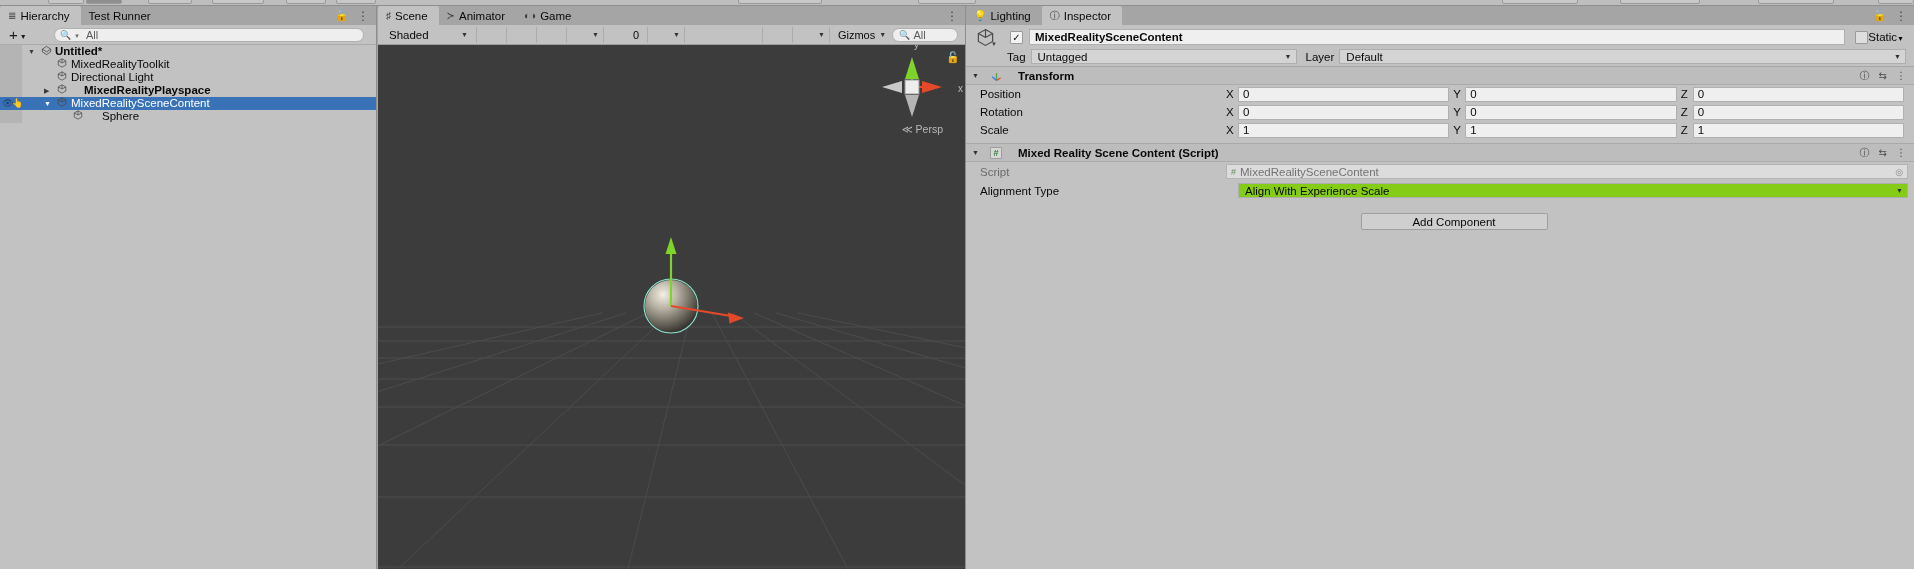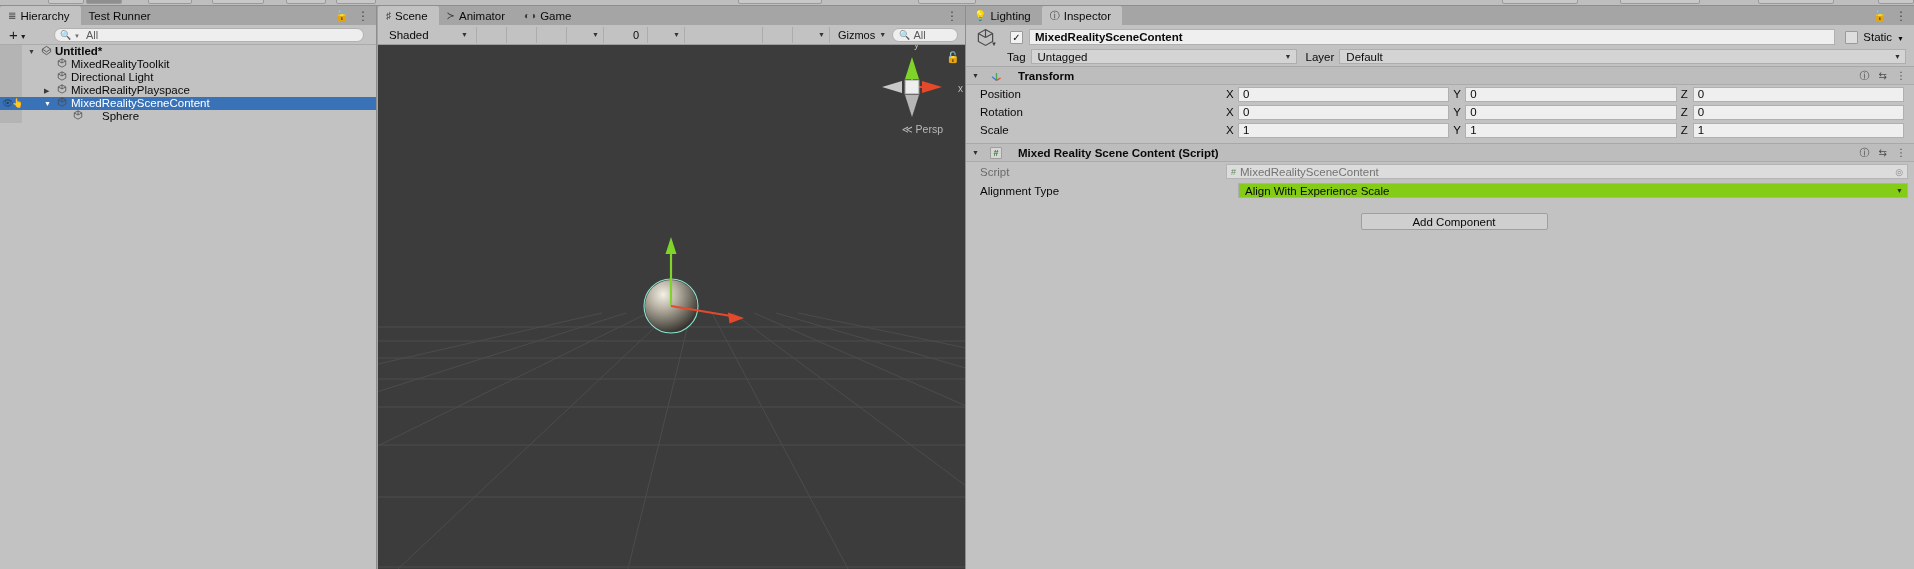--- a/index.html
+++ b/index.html
@@ -166,21 +166,21 @@
     display: flex; align-items: center; justify-content: center;
     font-size: 10px; color: #101010; border-radius: 1px; flex: 0 0 13px;
     margin-left: 12px;
   }
   .name-field {
     flex: 1; height: 16px; margin-left: 6px; background: #efefef;
     border: 1px solid #b0b0b0; display: flex; align-items: center;
     padding: 0 5px; font-weight: bold; font-size: 11.5px;
   }
   .static-group {
-    display: flex; align-items: center; gap: 5px; margin-left: 10px; padding-right: 4px;
+    display: flex; align-items: center; margin-left: 10px; padding-right: 4px;
   }
   .cb.static-cb { margin-left: 0; background: #dedede; }
   .static-group .lbl { font-size: 11.5px; }
   .static-group .caret { font-size: 7px; position: relative; top: 1px; }
 
   .tag-row { display: flex; align-items: center; height: 19px; padding: 0 6px; gap: 0; }
   .tag-row .lbl { font-size: 11.5px; padding-right: 5px; }
   .popup {
     height: 15px; background: #d4d4d4; border: 1px solid #aeaeae;
     display: flex; align-items: center; justify-content: space-between;
@@ -307,21 +307,21 @@
             </svg></span>
           <span class="lbl" style="left: 71px;">Directional Light</span>
         </div>
         <div class="h-row">
           <div class="gutter"></div>
           <span class="twisty" style="left: 44px;">▶</span>
           <span class="cube-ic" style="left: 57px;"><svg width="10" height="10" viewBox="0 0 24 24" fill="none" stroke="currentColor" stroke-width="1.8">
               <path d="M12 2 L21 7 L21 17 L12 22 L3 17 L3 7 Z"></path>
               <path d="M12 2 L12 12 M12 12 L21 7 M12 12 L3 7"></path>
             </svg></span>
-          <span class="lbl" style="left: 71px;">MixedRealityPlayspace</span>
+          <span class="lbl" style="left: 84px; font-weight: bold;">MixedRealityPlayspace</span>
         </div>
         <div class="h-row selected">
           <div class="gutter"></div>
           <span class="eye-ic">👁</span>
           <span class="hand-ic">👆</span>
           <span class="twisty" style="left: 44px;">▼</span>
           <span class="cube-ic" style="left: 57px;"><svg width="10" height="10" viewBox="0 0 24 24" fill="none" stroke="currentColor" stroke-width="1.8">
               <path d="M12 2 L21 7 L21 17 L12 22 L3 17 L3 7 Z"></path>
               <path d="M12 2 L12 12 M12 12 L21 7 M12 12 L3 7"></path>
             </svg></span>

